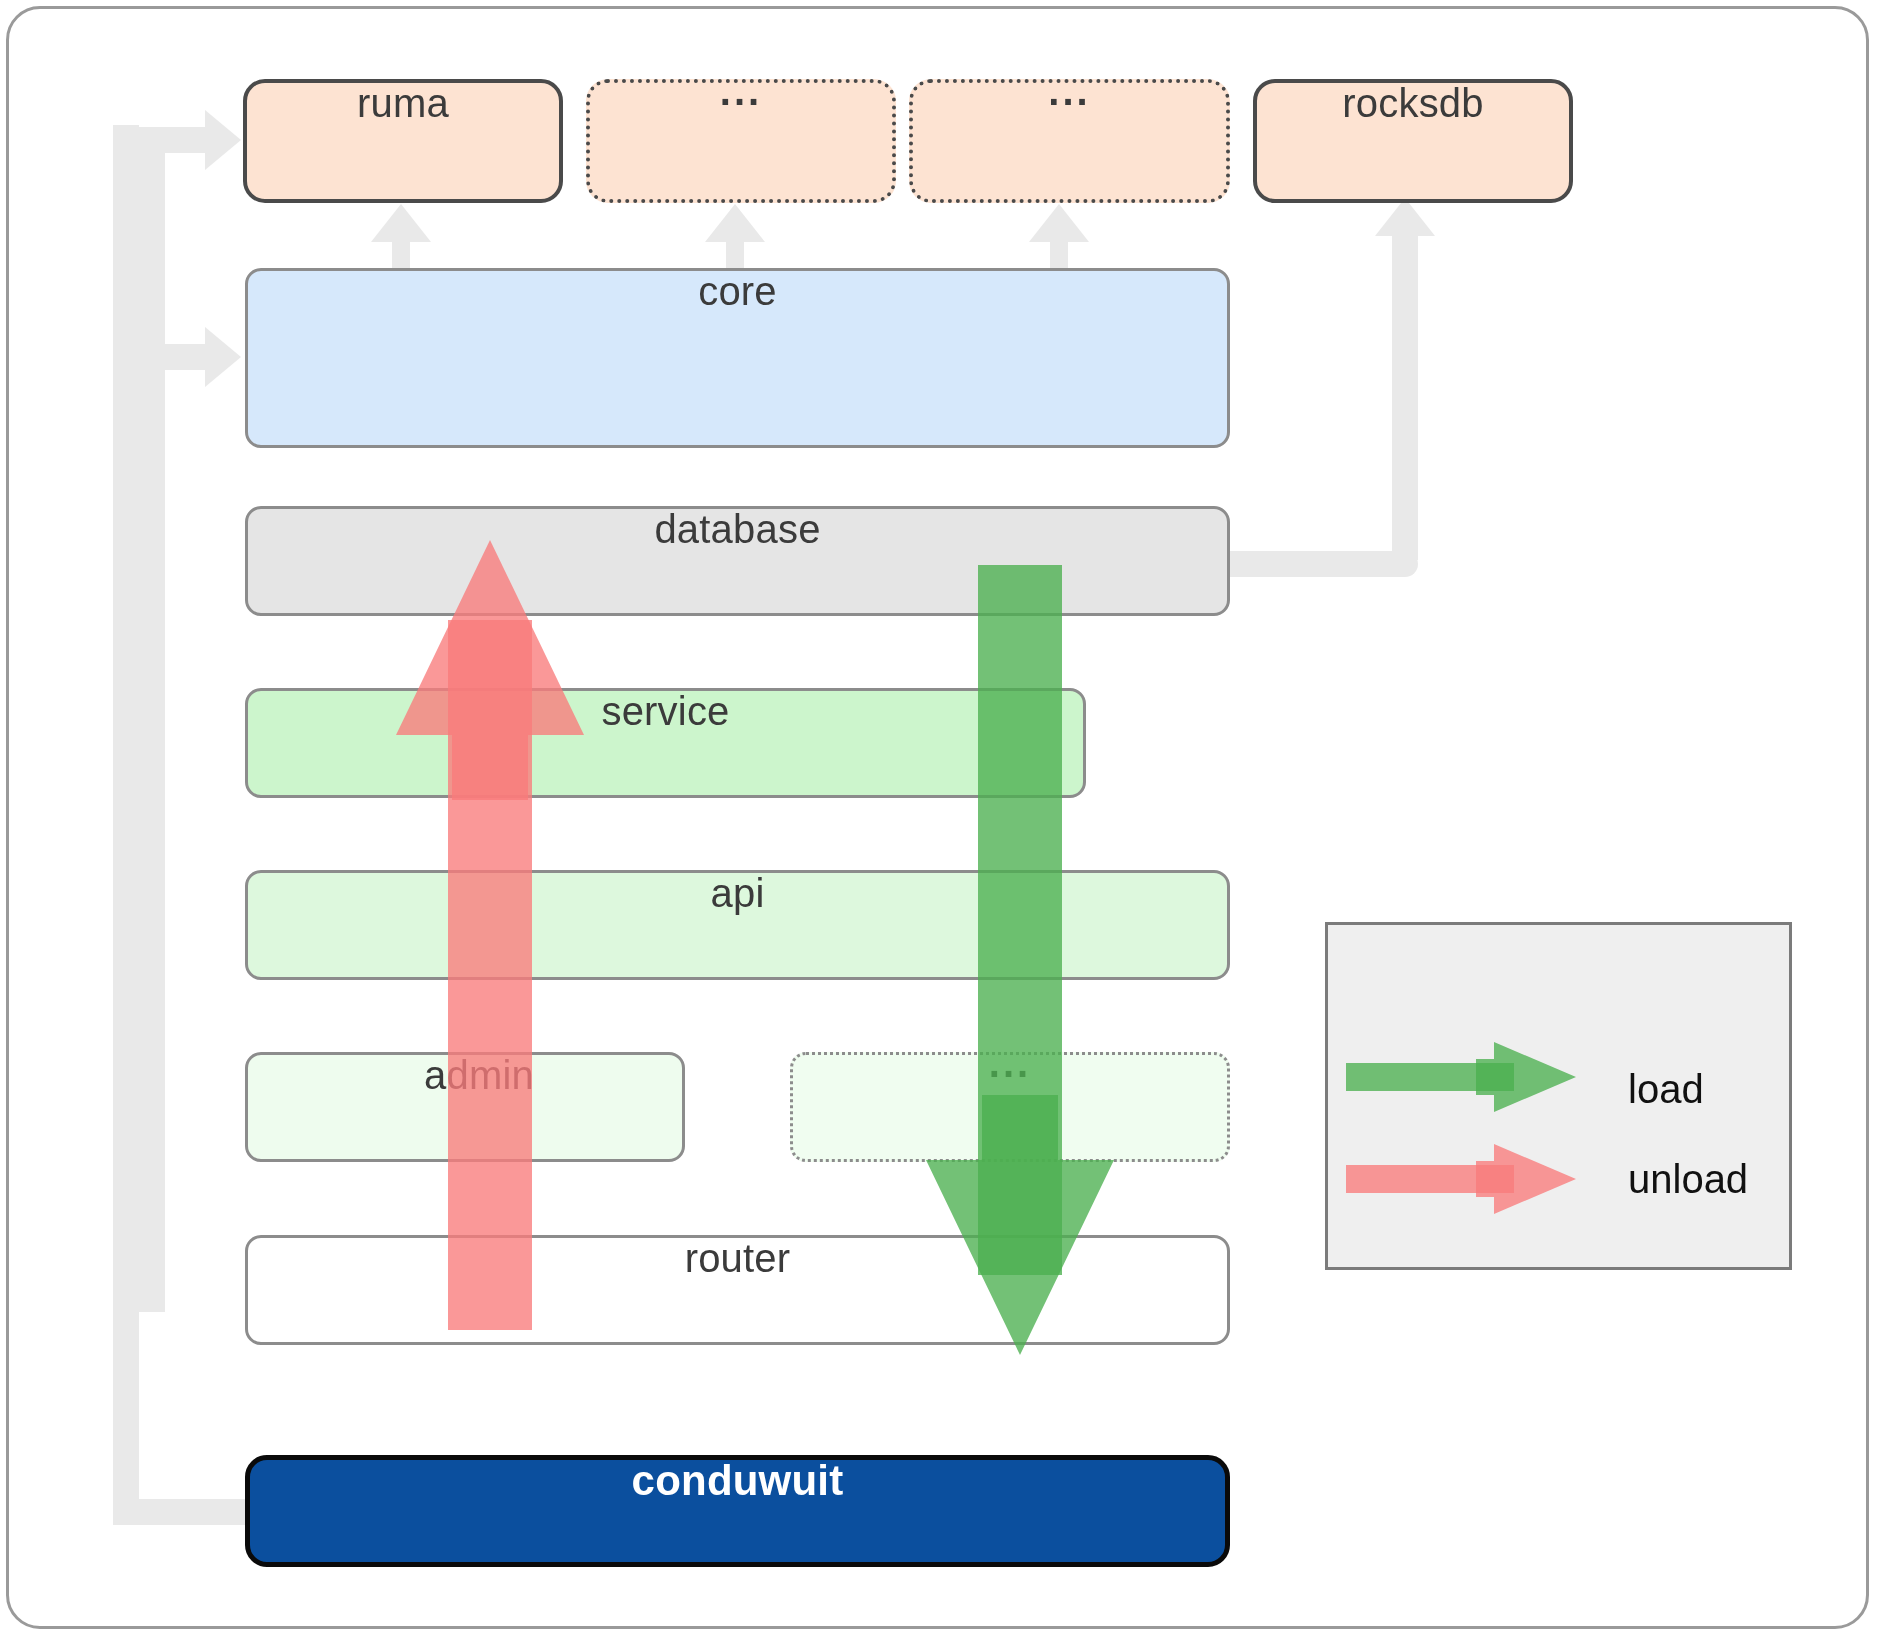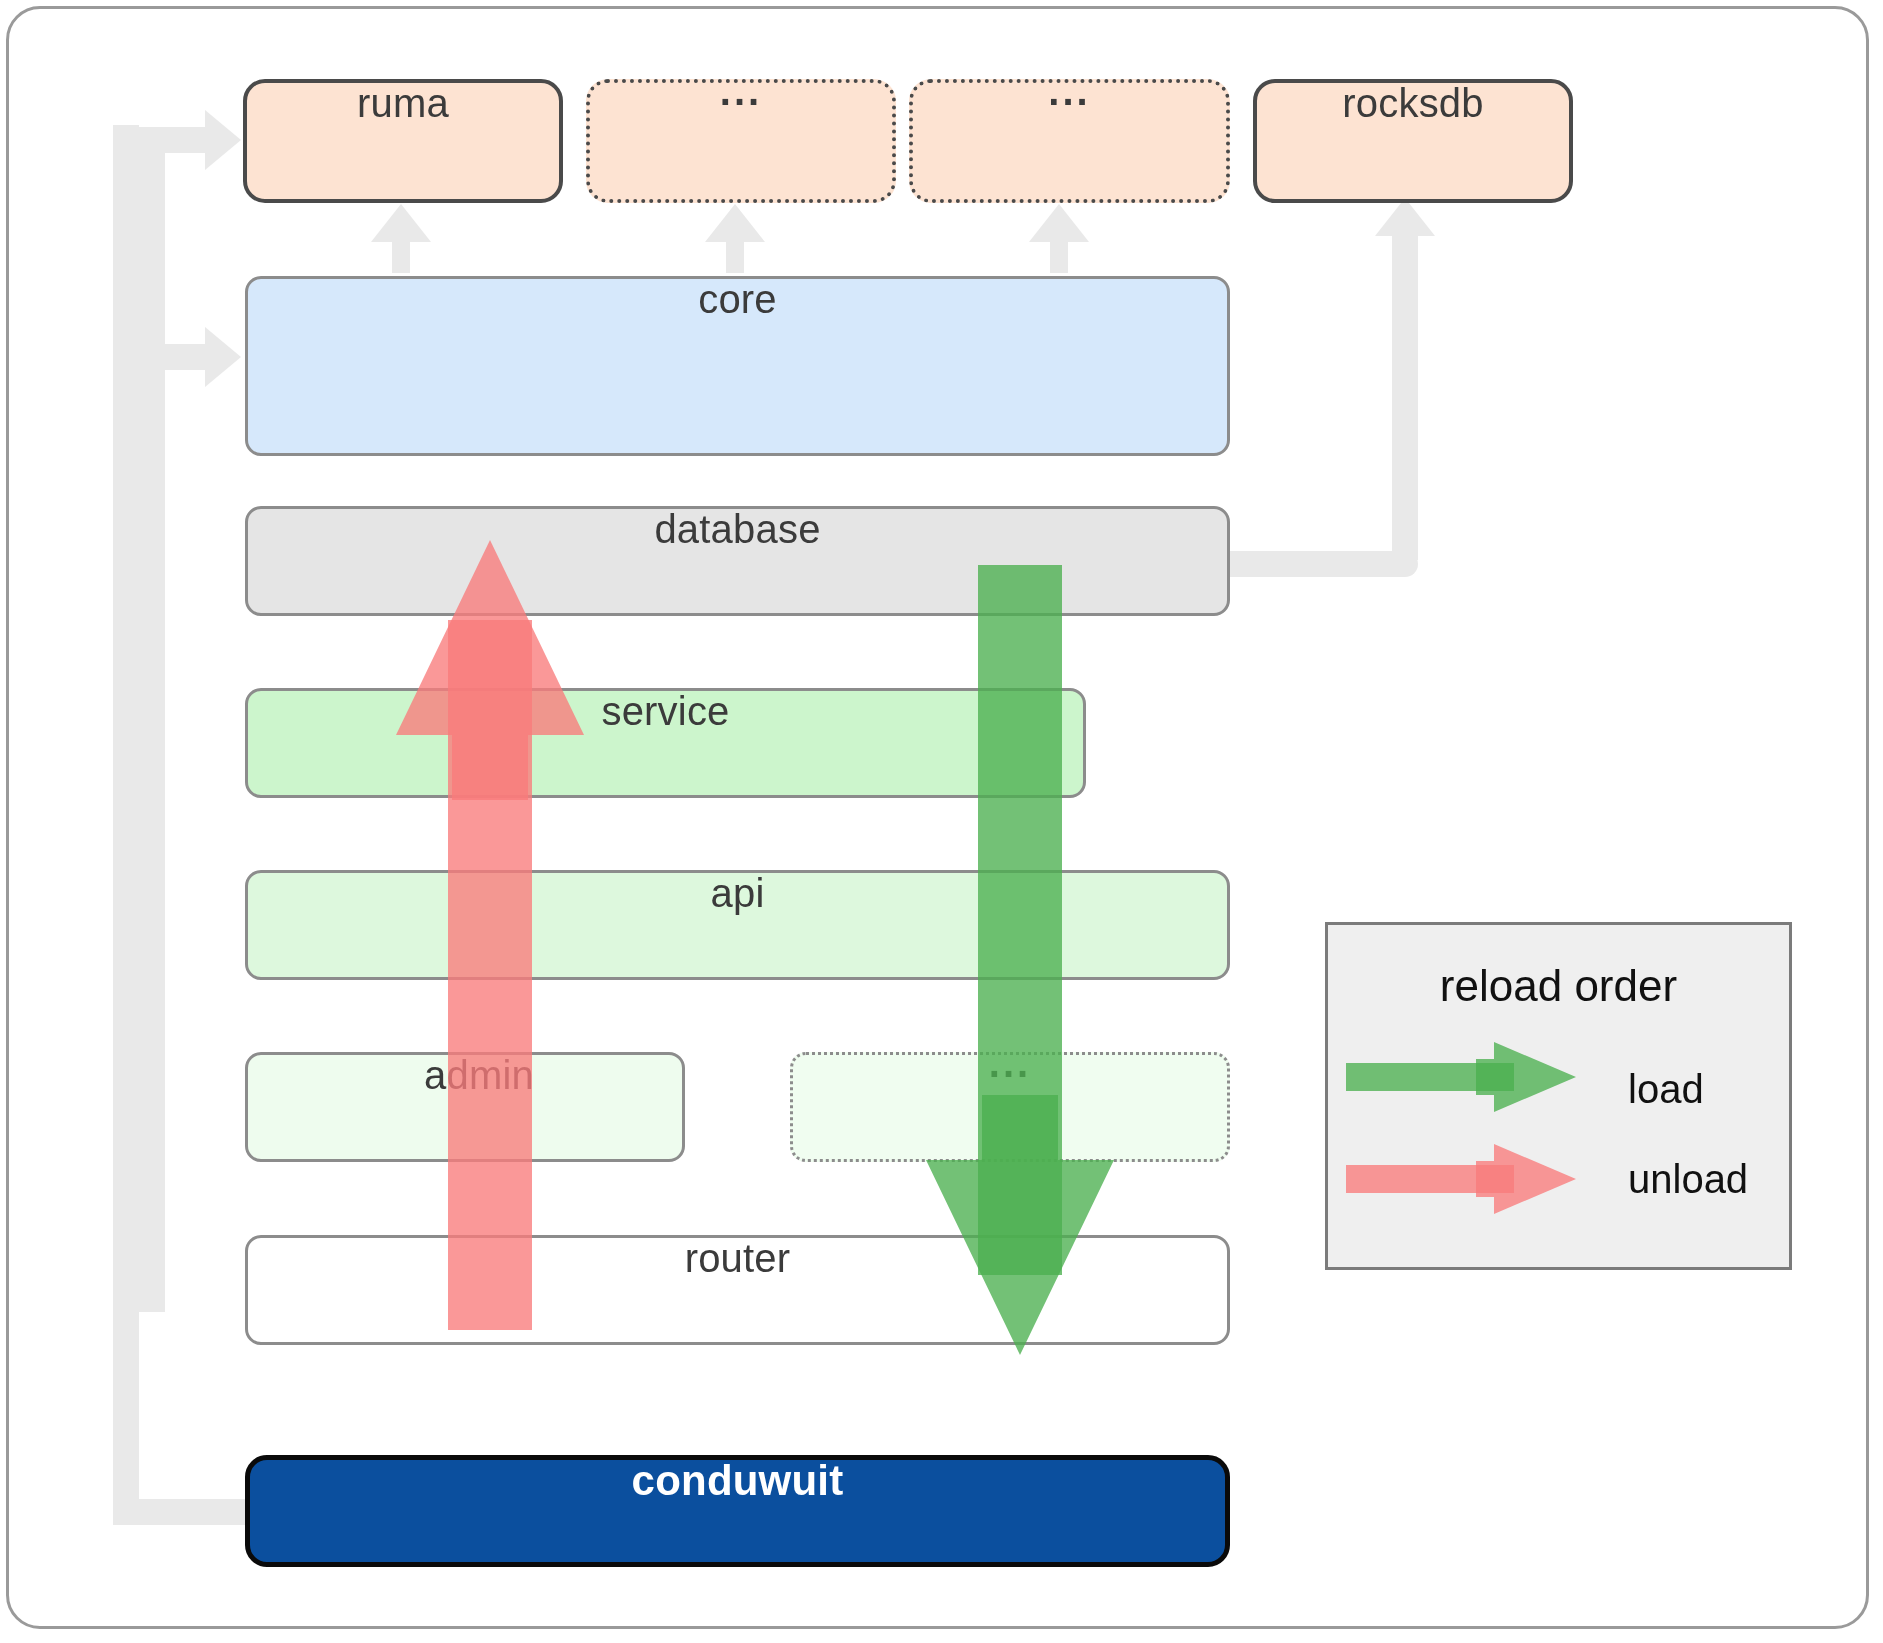--- a/index.html
+++ b/index.html
@@ -170,21 +170,21 @@
   </div>
 
   <div class="node dep-dotted" style="left:909px; top:79px; width:321px; height:124px;">
     <span class="ellipsis">...</span>
   </div>
 
   <div class="node dep" style="left:1253px; top:79px; width:320px; height:124px;">
     <span>rocksdb</span>
   </div>
 
-  <div class="node core" style="left:245px; top:268px; width:985px; height:180px;margin-top:8px;">
+  <div class="node core" style="left:245px; top:268px; width:985px; height:180px;">
     <span>core</span>
   </div>
 
   <div class="node layer" style="left:245px; top:506px; width:985px; height:110px; background:#e5e5e5;">
     <span>database</span>
   </div>
 
   <div class="node layer" style="left:245px; top:688px; width:841px; height:110px; background:#ccf5cc;">
     <span>service</span>
   </div>
@@ -221,21 +221,20 @@
   <div class="block-arrow" style="left:920px; top:565px; width:200px; height:790px;">
     <svg width="200" height="790" viewBox="0 0 200 790">
 
       <rect x="58" y="0" width="84" height="710" fill="#4caf50" opacity="0.78"></rect>
 
       <polygon points="100,790 6,595 62,595 62,530 138,530 138,595 194,595" fill="#4caf50" opacity="0.78"></polygon>
     </svg>
   </div>
 
   <div class="legend" style="left:1325px; top:922px; width:467px; height:348px;">
-    <div class="legend-title">reload order</div>
 
     <div class="block-arrow" style="left:18px; top:112px; width:230px; height:80px;">
       <svg width="230" height="80" viewBox="0 0 230 80">
         <rect x="0" y="26" width="168" height="28" fill="#4caf50" opacity="0.78"></rect>
         <polygon points="230,40 148,5 148,22 130,22 130,58 148,58 148,75" fill="#4caf50" opacity="0.78"></polygon>
       </svg>
     </div>
     <div class="legend-row-label" style="left:300px; top:142px;">load</div>
 
     <div class="block-arrow" style="left:18px; top:214px; width:230px; height:80px;">

